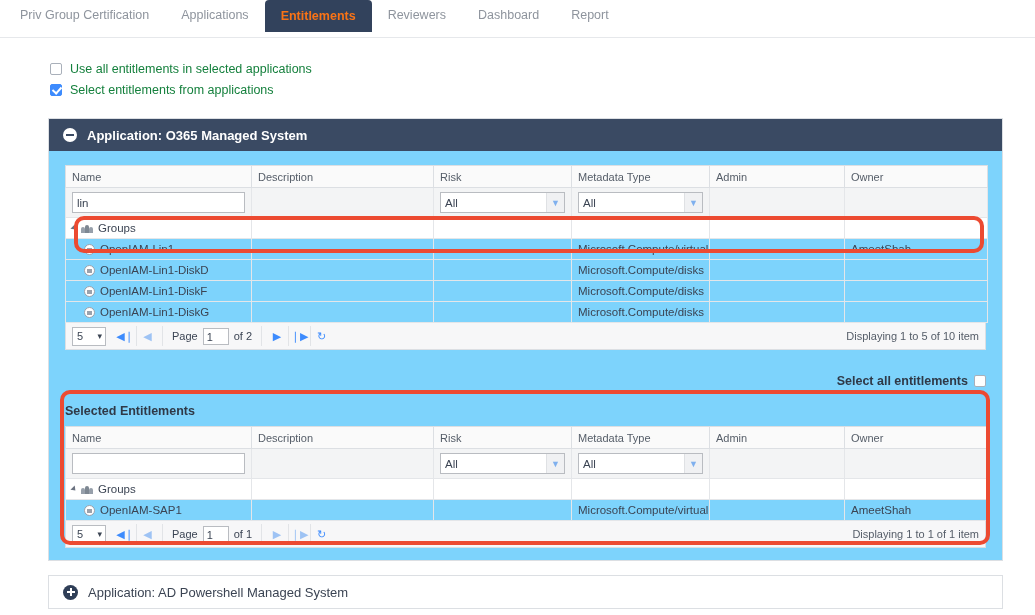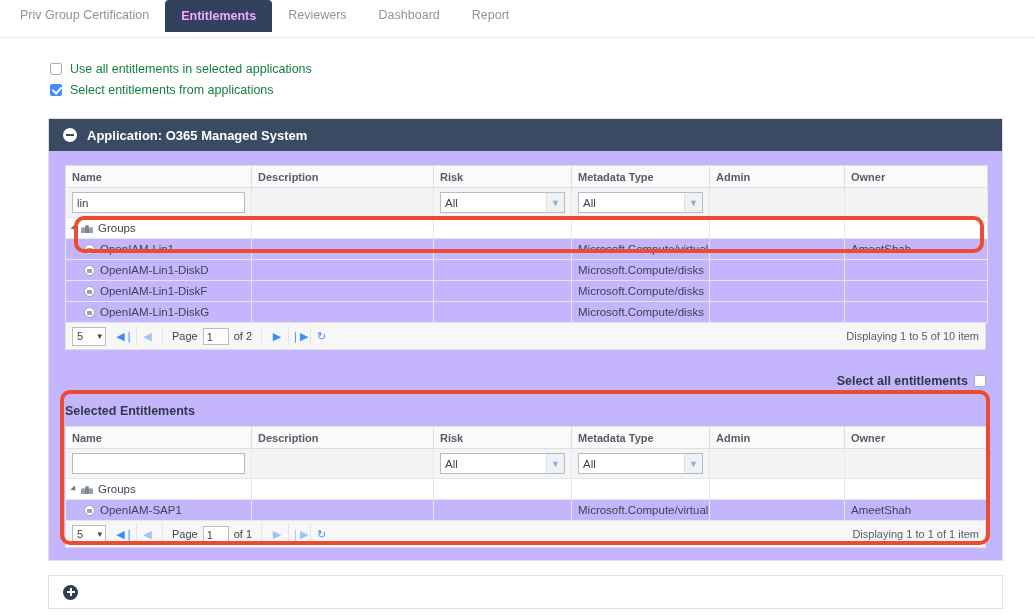--- a/index.html
+++ b/index.html
@@ -24,21 +24,21 @@
     font-size: 12.5px;
     color: #8e949d;
     padding: 0 16px;
     height: 30px;
     line-height: 30px;
     white-space: nowrap;
     cursor: pointer;
   }
   .nav-item.active {
     background: #32425c;
-    color: #f0abfc;
+    color: #f97316;
     font-weight: bold;
     border-radius: 4px 4px 0 0;
     height: 32px;
     line-height: 32px;
   }
 
   
   .opts { margin: 22px 0 0 50px; }
   .opt-row {
     display: flex;
@@ -69,21 +69,21 @@
     transform: rotate(42deg);
   }
   .opt-label { font-size: 12.5px; color: #15803d; }
 
   
   .panel {
     position: absolute;
     left: 48px; top: 118px;
     width: 955px;
     border: 1px solid #dcdfe3;
-    background: #c4b5fd;
+    background: #7dd3fc;
   }
   .app-header {
     background: #3a4a63;
     color: #fff;
     height: 32px;
     display: flex;
     align-items: center;
     padding-left: 14px;
     font-size: 13px;
     font-weight: bold;
@@ -107,21 +107,21 @@
 
   
   table.grid {
     width: 100%;
     border-collapse: collapse;
     table-layout: fixed;
     font-size: 11.5px;
   }
   table.grid th {
     text-align: left;
-    font-weight: bold;
+    font-weight: normal;
     color: #555d68;
     background: #fafafa;
     border: 1px solid #dcdfe3;
     height: 22px;
     padding: 0 6px;
     font-size: 11px;
   }
   table.grid td {
     border: 1px solid #e4e6e9;
     height: 20px;
@@ -331,20 +331,21 @@
     z-index: 50;
   }
   #redbox-row  { left: 74px;  top: 216px; width: 910px; height: 37px; }
   #redbox-sel  { left: 60px;  top: 390px; width: 930px; height: 155px; }
 </style>
 </head>
 <body>
 
 <div class="nav">
   <div class="nav-item">Priv Group Certification</div>
+  <div class="nav-item">Applications</div>
   <div class="nav-item active">Entitlements</div>
   <div class="nav-item">Reviewers</div>
   <div class="nav-item">Dashboard</div>
   <div class="nav-item">Report</div>
 </div>
 
 <div class="opts">
   <div class="opt-row">
     <div class="cb"></div>
     <div class="opt-label">Use all entitlements in selected applications</div>
@@ -600,16 +601,17 @@
         <div class="pg-btn">↻</div>
         <div class="pg-right">Displaying 1 to 1 of 1 item</div>
       </div>
     </div>
 
   </div>
 </div>
 
 <div class="panel2">
   <div class="expand-ico"></div>
+  <span>Application: AD Powershell Managed System</span>
 </div>
 
 <div class="redbox" id="redbox-row"></div>
 <div class="redbox" id="redbox-sel"></div>
 
 </body></html>

